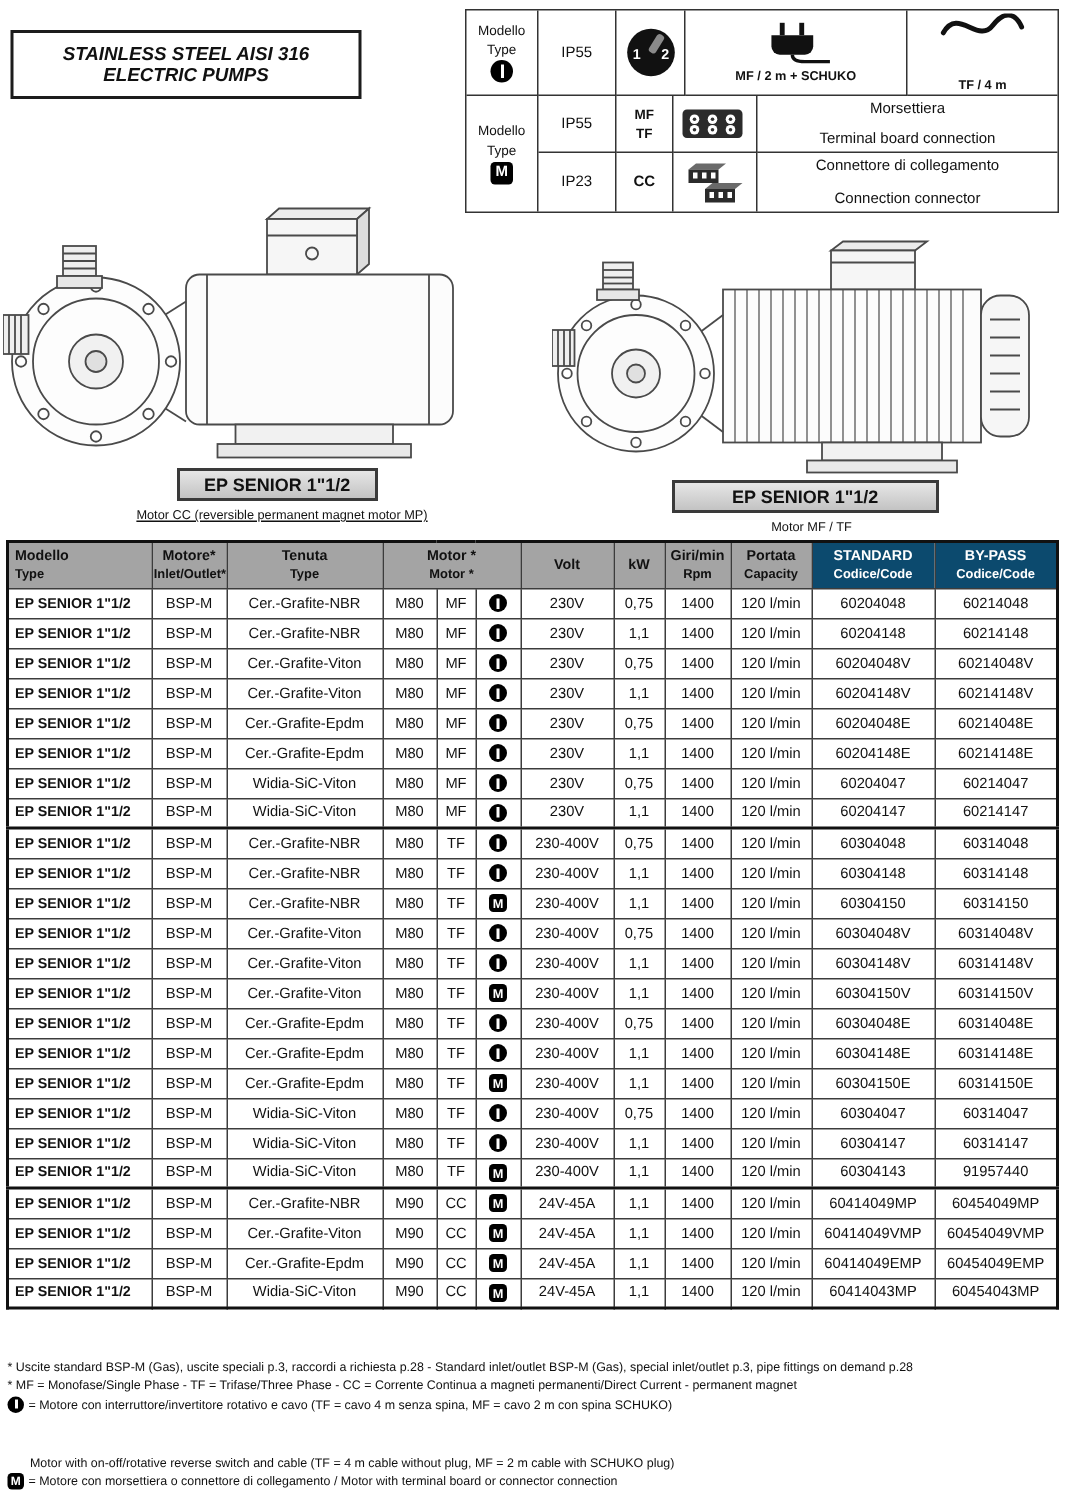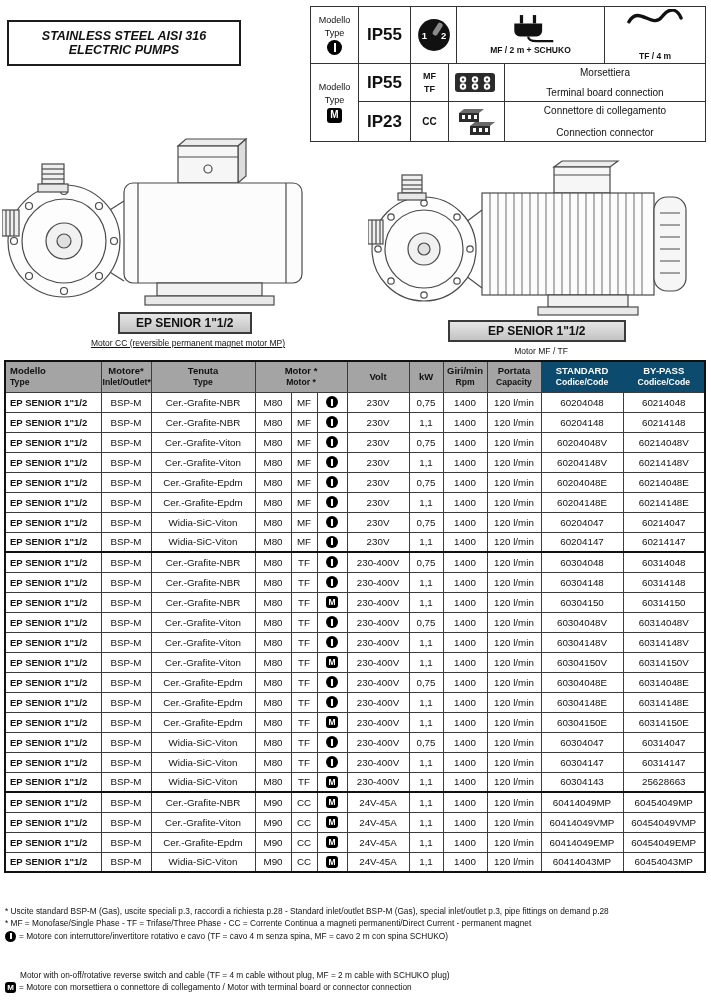--- a/index.html
+++ b/index.html
@@ -20,21 +20,21 @@
   .info-table { position: absolute; left: 310px; top: 6px; width: 396px; border: 1px solid #333; background: #fff; }
   .it-row { display: flex; }
   .it-cell {
     border-right: 1px solid #333; border-bottom: 1px solid #333;
     display: flex; flex-direction: column; align-items: center; justify-content: center;
     text-align: center; padding: 2px;
   }
   .it-cell:last-child { border-right: none; justify-content: space-between; }
   .it-bottom .it-cell-last, .no-bb { border-bottom: none; }
   .it-modello { font-size: 9px; line-height: 1.2; gap: 2px; }
-  .ip { font-weight: bold; font-size: 17px; }
+  .ip { font-weight: normal; font-size: 10px; }
   .lbl-sm { font-weight: bold; font-size: 8.5px; margin-top: 2px; }
   .desc { font-size: 10px; line-height: 1.3; }
   .mf-tf { font-weight: bold; font-size: 9px; line-height: 1.4; }
   .cc-lbl { font-weight: bold; font-size: 10px; }
 
   
   .badge-i { width: 15px; height: 15px; border-radius: 50%; background: #000; position: relative; display: inline-block; flex: none; }
   .badge-i::after { content: ""; position: absolute; left: 50%; top: 3px; width: 2px; height: 9px; background: #fff; transform: translateX(-50%); }
   .badge-m {
     min-width: 15px; height: 15px; background: #000; border-radius: 3px; color: #fff;
@@ -590,21 +590,21 @@
           <td>BSP-M</td>
           <td>Widia-SiC-Viton</td>
           <td>M80</td>
           <td>TF</td>
           <td><span class="badge-m badge-table">M</span></td>
           <td>230-400V</td>
           <td>1,1</td>
           <td>1400</td>
           <td>120 l/min</td>
           <td>60304143</td>
-          <td>25628663</td>
+          <td>91957440</td>
         </tr>
         <tr class="section-start">
           <td class="model">EP SENIOR 1"1/2</td>
           <td>BSP-M</td>
           <td>Cer.-Grafite-NBR</td>
           <td>M90</td>
           <td>CC</td>
           <td><span class="badge-m badge-table">M</span></td>
           <td>24V-45A</td>
           <td>1,1</td>

